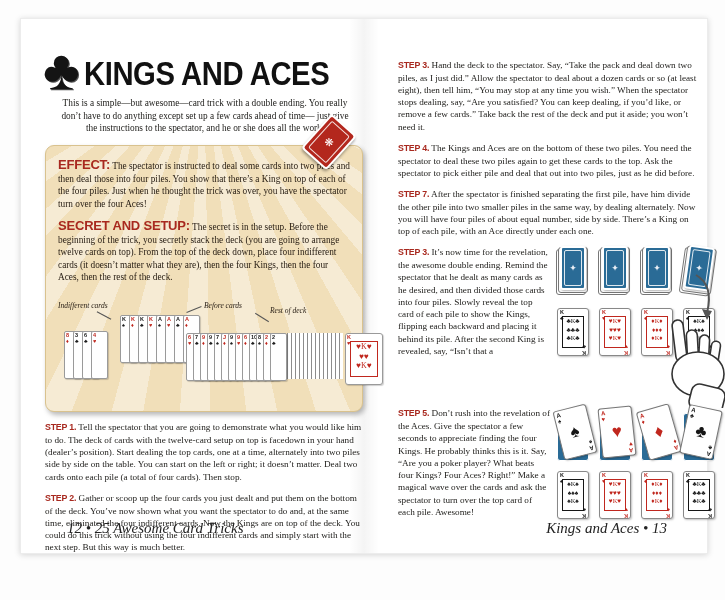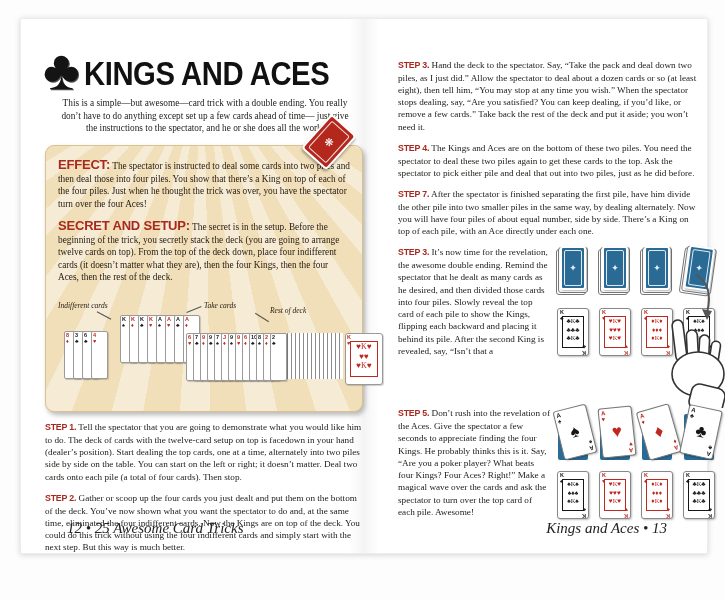--- a/index.html
+++ b/index.html
@@ -127,21 +127,21 @@
           <span>The spectator is instructed to deal some cards into two piles and then deal those into four piles. You show that there’s a King on top of each of the four piles. Just when he thought the trick was over, you have the spectator turn over the four Aces!</span>
         </p>
         <p class="section">
           <span class="sec-label">SECRET AND SETUP:</span>
           <span>The secret is in the setup. Before the beginning of the trick, you secretly stack the deck (you are going to arrange twelve cards on top). From the top of the deck down, place four indifferent cards (it doesn’t matter what they are), then the four Kings, then the four Aces, then the rest of the deck.</span>
         </p>
 
         <div class="diagram">
           <span class="diag-label" style="left:0;top:0;">Indifferent cards</span>
           <div class="lead" style="left:38px;top:14px;transform:rotate(28deg);"></div>
-          <span class="diag-label" style="left:146px;top:0;">Take cards</span>
+          <span class="diag-label" style="left:146px;top:0;">Before cards</span>
           <div class="lead" style="left:128px;top:8px;transform:rotate(-22deg);"></div>
           <span class="diag-label" style="left:212px;top:5px;">Rest of deck</span>
           <div class="lead" style="left:196px;top:16px;transform:rotate(32deg);"></div>
 
           <div id="diagram-indifferent" class="card-group" style="left:6px;top:30px;">
               <div class="mini-card">
                 <span class="idx red">8<br>♦</span>
               </div>
               <div class="mini-card">
                 <span class="idx black">3<br>♣</span>

